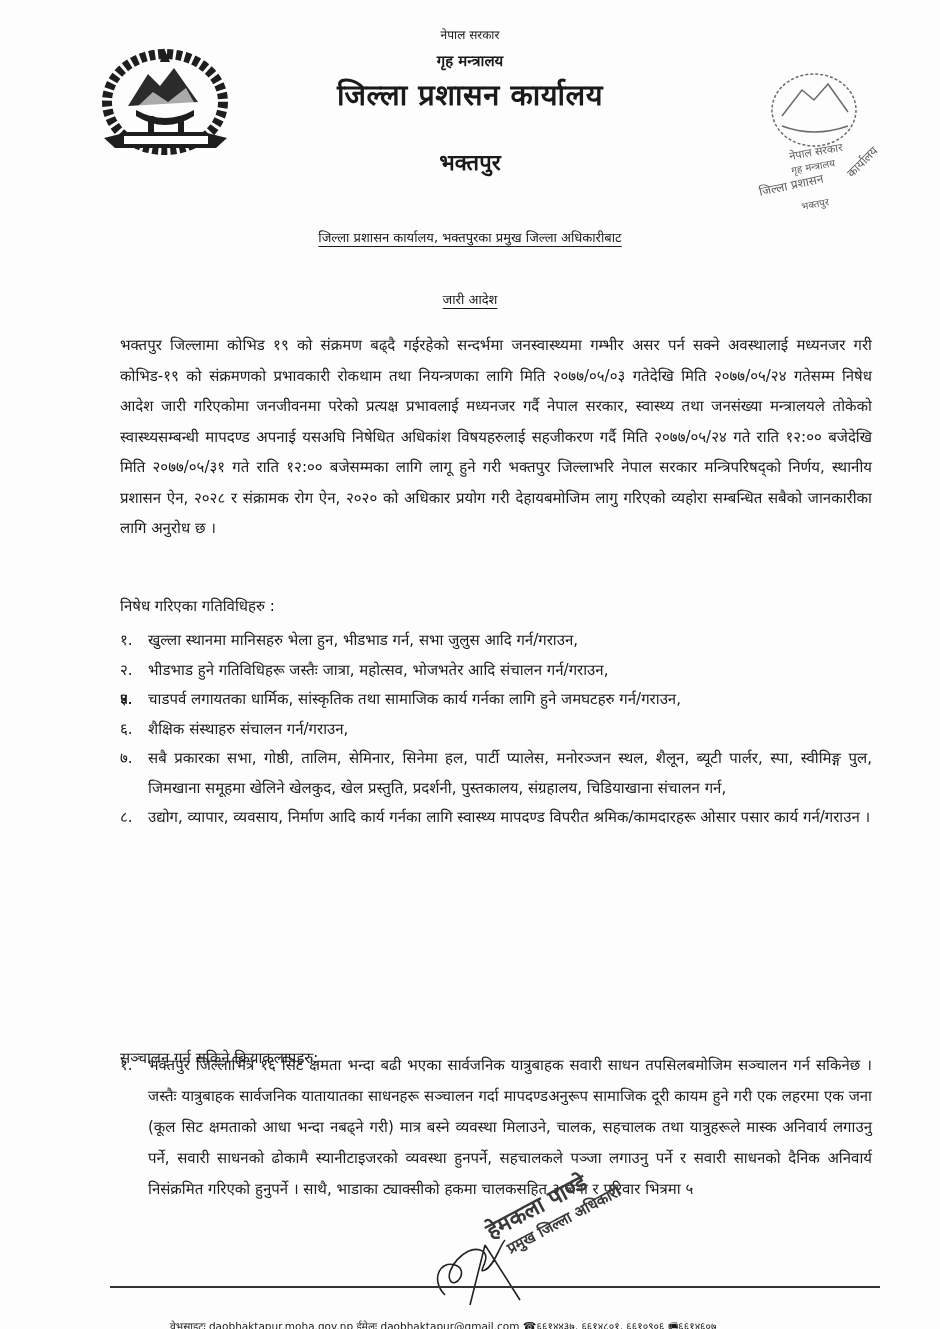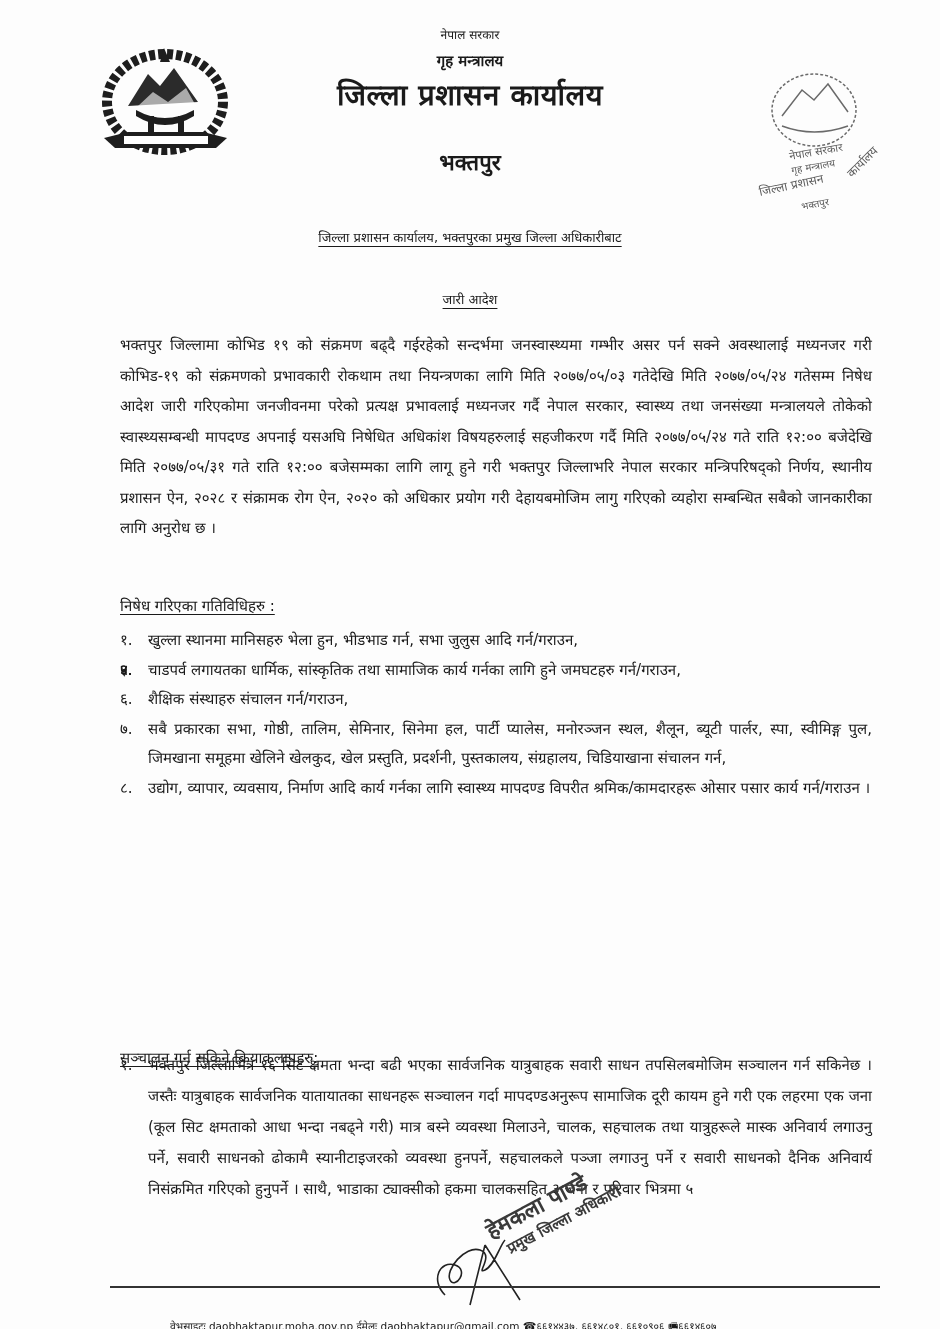--- a/index.html
+++ b/index.html
@@ -17,21 +17,21 @@
   .district { top: 146px; font-size: 22px; font-weight: bold; }
 
   .subhead { position: absolute; left: 0; width: 940px; text-align: center; font-size: 13px;
              text-decoration: underline; text-underline-offset: 4px; }
   .subhead1 { top: 228px; }
   .subhead2 { top: 290px; }
 
   
   .para { position: absolute; left: 120px; width: 752px; top: 330px; font-size: 15px;
           line-height: 30.5px; text-align: justify; text-align-last: left; }
-  .sec-title { position: absolute; left: 120px; font-size: 15px; text-decoration: underline;
+  .sec-title { position: absolute; left: 120px; font-size: 15px; 
                text-underline-offset: 3px; }
   .sec1 { top: 595px; }
   .sec2 { top: 1047px; }
   .list { position: absolute; left: 120px; width: 752px; margin: 0; padding: 0; list-style: none;
           font-size: 15px; line-height: 29.5px; }
   .list1 { top: 626px; }
   .list2 { top: 1050px; line-height: 31px; }
   .list li { position: relative; padding-left: 28px; text-align: justify; text-align-last: left; }
   .list .num { position: absolute; left: 0; top: 0; }
 
@@ -86,21 +86,21 @@
   <div class="hdr-small district">भक्तपुर</div>
 
   <div class="subhead subhead1">जिल्ला प्रशासन कार्यालय, भक्तपुरका प्रमुख जिल्ला अधिकारीबाट</div>
   <div class="subhead subhead2">जारी आदेश</div>
 
   <p class="para" style="margin:0">भक्तपुर जिल्लामा कोभिड १९ को संक्रमण बढ्दै गईरहेको सन्दर्भमा जनस्वास्थ्यमा गम्भीर असर पर्न सक्ने अवस्थालाई मध्यनजर गरी कोभिड-१९ को संक्रमणको प्रभावकारी रोकथाम तथा नियन्त्रणका लागि मिति २०७७/०५/०३ गतेदेखि मिति २०७७/०५/२४ गतेसम्म निषेध आदेश जारी गरिएकोमा जनजीवनमा परेको प्रत्यक्ष प्रभावलाई मध्यनजर गर्दै नेपाल सरकार, स्वास्थ्य तथा जनसंख्या मन्त्रालयले तोकेको स्वास्थ्यसम्बन्धी मापदण्ड अपनाई यसअघि निषेधित अधिकांश विषयहरुलाई सहजीकरण गर्दै मिति २०७७/०५/२४ गते राति १२:०० बजेदेखि मिति २०७७/०५/३१ गते राति १२:०० बजेसम्मका लागि लागू हुने गरी भक्तपुर जिल्लाभरि नेपाल सरकार मन्त्रिपरिषद्को निर्णय, स्थानीय प्रशासन ऐन, २०२८ र संक्रामक रोग ऐन, २०२० को अधिकार प्रयोग गरी देहायबमोजिम लागु गरिएको व्यहोरा सम्बन्धित सबैको जानकारीका लागि अनुरोध छ ।</p>
 
   <div class="sec-title sec1">निषेध गरिएका गतिविधिहरु :</div>
   <ol class="list list1">
     <li><span class="num">१.</span><span>खुल्ला स्थानमा मानिसहरु भेला हुन, भीडभाड गर्न, सभा जुलुस आदि गर्न/गराउन,</span></li>
-    <li><span class="num">२.</span></li>
+    <li><span class="num">२.</span><span>भीडभाड हुने गतिविधिहरू जस्तैः जात्रा, महोत्सव, भोजभतेर आदि संचालन गर्न/गराउन,</span></li>
     <li><span class="num">३.</span></li>
     <li><span class="num">४.</span></li>
     <li><span class="num">५.</span><span>चाडपर्व लगायतका धार्मिक, सांस्कृतिक तथा सामाजिक कार्य गर्नका लागि हुने जमघटहरु गर्न/गराउन,</span></li>
     <li><span class="num">६.</span><span>शैक्षिक संस्थाहरु संचालन गर्न/गराउन,</span></li>
     <li><span class="num">७.</span><span>सबै प्रकारका सभा, गोष्ठी, तालिम, सेमिनार, सिनेमा हल, पार्टी प्यालेस, मनोरञ्जन स्थल, शैलून, ब्यूटी पार्लर, स्पा, स्वीमिङ्ग पुल, जिमखाना समूहमा खेलिने खेलकुद, खेल प्रस्तुति, प्रदर्शनी, पुस्तकालय, संग्रहालय, चिडियाखाना संचालन गर्न,</span></li>
     <li><span class="num">८.</span><span>उद्योग, व्यापार, व्यवसाय, निर्माण आदि कार्य गर्नका लागि स्वास्थ्य मापदण्ड विपरीत श्रमिक/कामदारहरू ओसार पसार कार्य गर्न/गराउन ।</span></li>
   </ol>
 
   <div class="sec-title sec2">सञ्चालन गर्न सकिने क्रियाकलापहरु:</div>
   <ol class="list list2">

